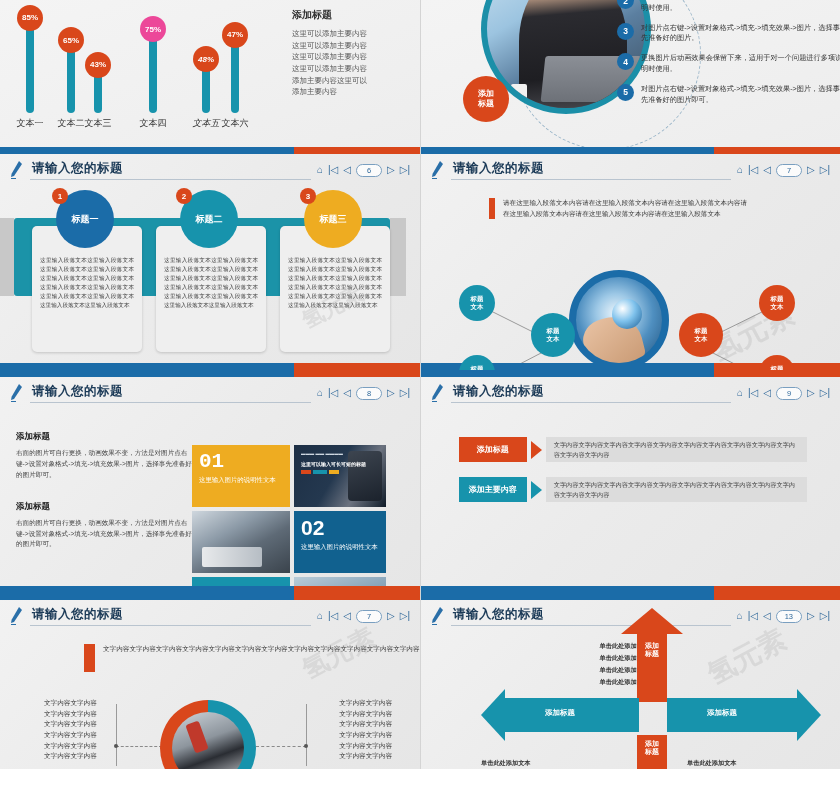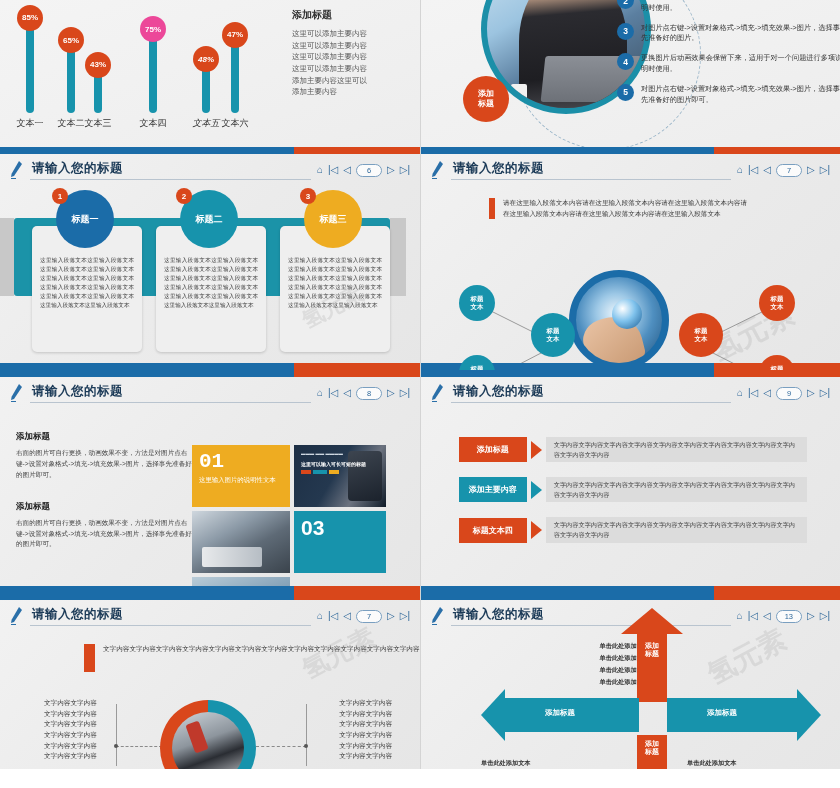--- a/index.html
+++ b/index.html
@@ -395,20 +395,24 @@
         <div class="tile ph ph-1">
           <div style="font-size:4.4px;color:#cfd8e2;line-height:1.5;position:relative;z-index:2;">▬▬▬ ▬▬ ▬▬▬▬</div>
           <div style="font-size:5px;color:#fff;font-weight:bold;position:relative;z-index:2;margin-top:3px;">这里可以输入可长可短的标题</div>
           <div style="position:relative;z-index:2;margin-top:3px;display:flex;gap:2px;">
             <span style="background:#d9471b;width:10px;height:4px;display:block;"></span>
             <span style="background:#1793ac;width:14px;height:4px;display:block;"></span>
             <span style="background:#eeac21;width:10px;height:4px;display:block;"></span>
           </div>
         </div>
         <div class="tile ph ph-2"></div>
+        <div class="tile" id="t1" style="background: rgb(17, 97, 143);">
+          <div class="big">02</div>
+          <div class="cap">这里输入图片的说明性文本</div>
+        </div>
         <div class="tile" id="t2" style="background: rgb(23, 147, 172);">
           <div class="big">03</div>
 
         </div>
         <div class="tile ph ph-3">
 
           <span class="q" style="left:30px;top:8px;font-size:22px;">?</span>
 
         </div>
       </div>
@@ -450,27 +454,20 @@
               <p>文字内容文字内容文字内容文字内容文字内容文字内容文字内容文字内容文字内容文字内容文字内容文字内容</p>
             </div>
           </div>
           <div class="row">
             <div class="lbl" style="background:#1793ac">添加主要内容</div>
             <div class="arw" style="border-left:11px solid #1793ac"></div>
             <div class="bar">
               <p>文字内容文字内容文字内容文字内容文字内容文字内容文字内容文字内容文字内容文字内容文字内容文字内容</p>
             </div>
           </div>
-          <div class="row">
-            <div class="lbl" style="background:#d9471b">标题文本四</div>
-            <div class="arw" style="border-left:11px solid #d9471b"></div>
-            <div class="bar">
-              <p>文字内容文字内容文字内容文字内容文字内容文字内容文字内容文字内容文字内容文字内容文字内容文字内容</p>
-            </div>
-          </div>
         </div>
     </div>
     <div class="botbar">
       <div class="b" style="width:70%"></div>
       <div class="o" style="width:30%"></div>
     </div>
   </div>
 </div>
 
 <div class="grid">

